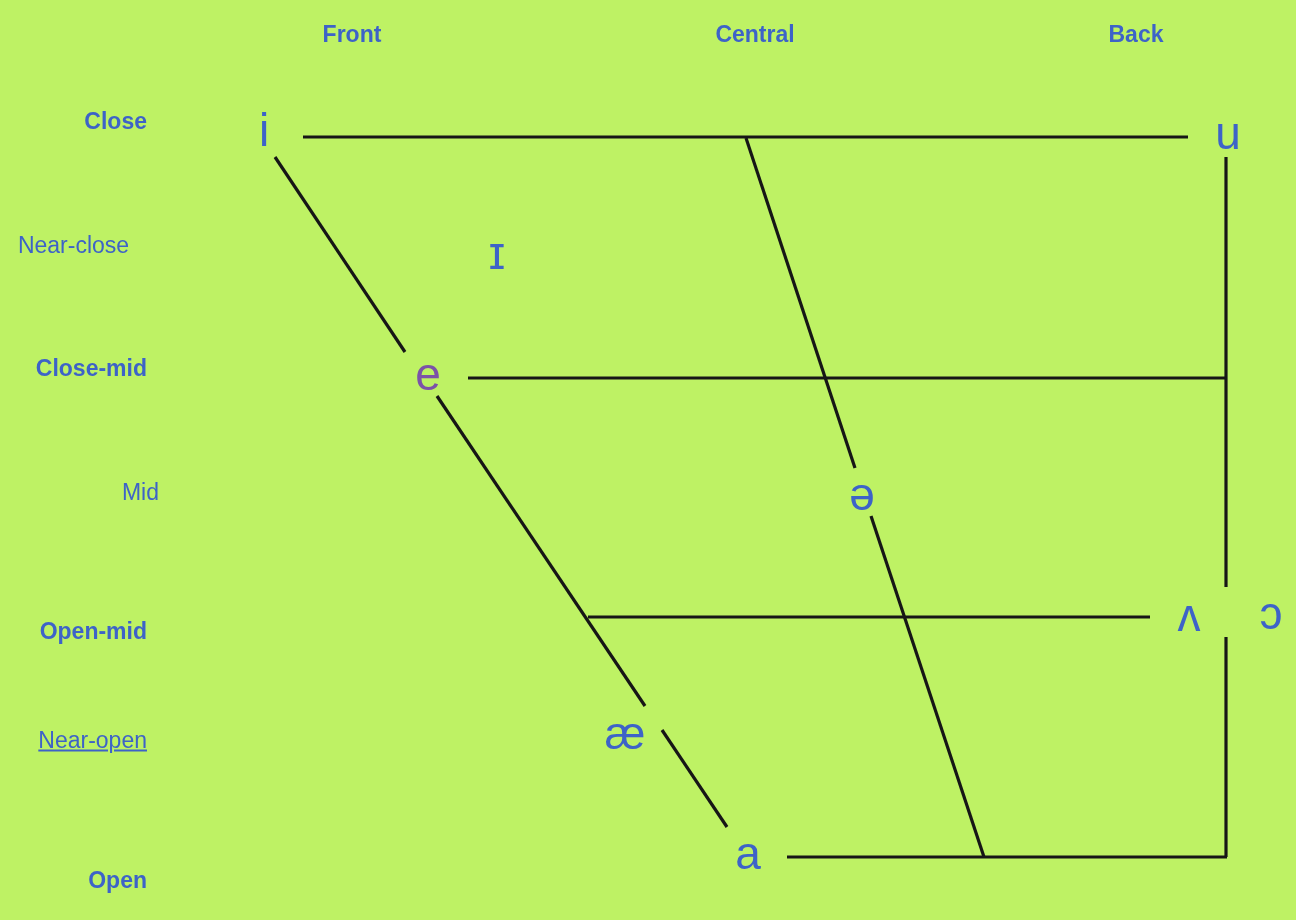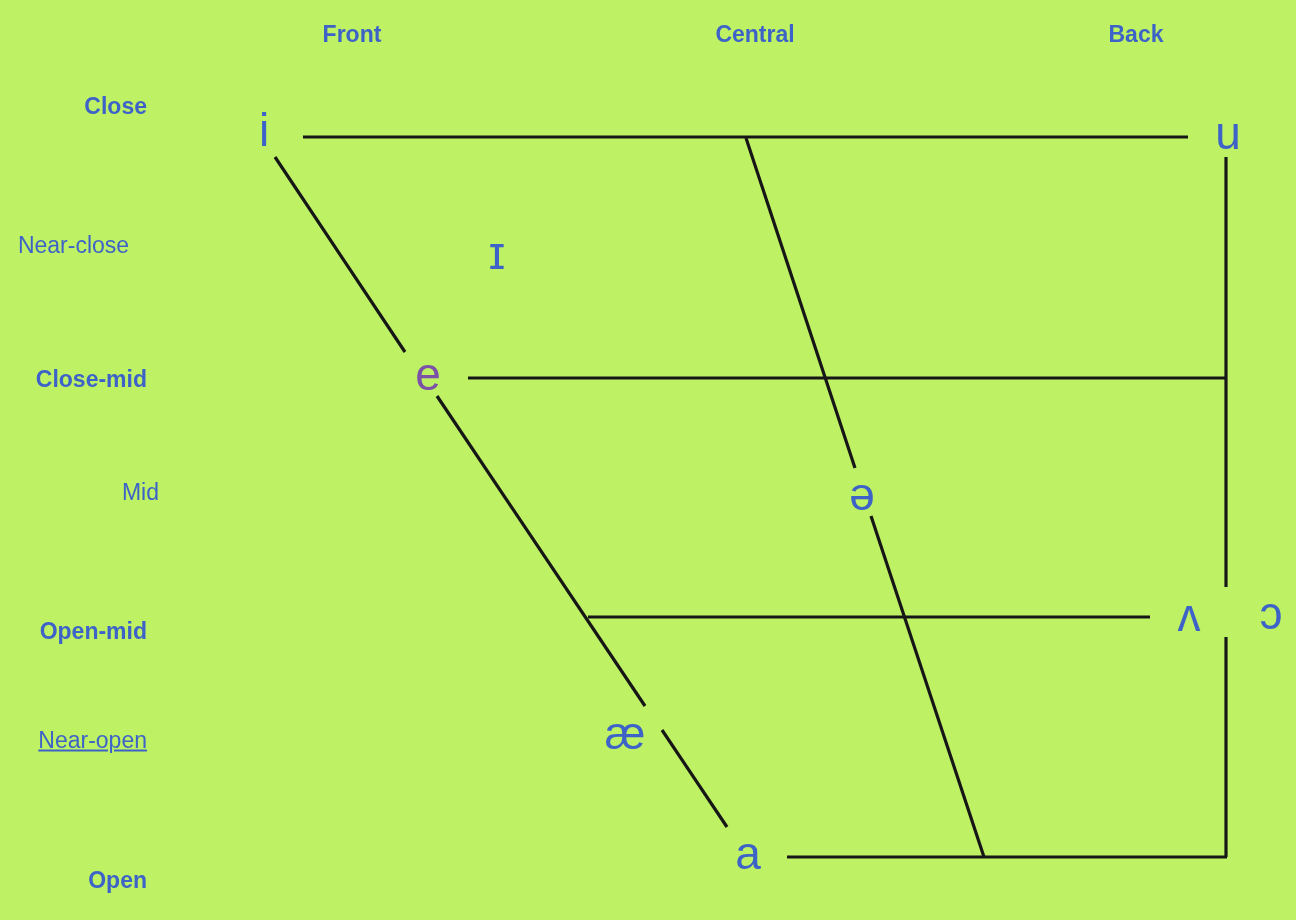--- a/index.html
+++ b/index.html
@@ -76,23 +76,23 @@
       <line x1="787" y1="857" x2="1227" y2="857" stroke="#161616" stroke-width="3.2" stroke-linecap="butt"></line>
       <line x1="1226" y1="157" x2="1226" y2="587" stroke="#161616" stroke-width="3.2" stroke-linecap="butt"></line>
       <line x1="1226" y1="637" x2="1226" y2="857" stroke="#161616" stroke-width="3.2" stroke-linecap="butt"></line>
     </svg>
   <div>
       <div class="col-header" style="left: 352px; top: 34px;">Front</div>
       <div class="col-header" style="left: 755px; top: 34px;">Central</div>
       <div class="col-header" style="left: 1112px; top: 34px; margin-left: 24px;">Back</div>
     </div>
   <div>
-      <div class="row-label bold" style="top: 106px;">Close</div>
+      <div class="row-label bold" style="top: 121px;">Close</div>
       <div class="row-label" style="top: 245px; text-align: center;">Near-close</div>
-      <div class="row-label bold" style="top: 379px;">Close-mid</div>
+      <div class="row-label bold" style="top: 368px;">Close-mid</div>
       <div class="row-label" style="top: 492px; margin-left: 12px;">Mid</div>
       <div class="row-label bold" style="top: 631px;">Open-mid</div>
       <div class="row-label" style="top: 740px; text-decoration: underline;">Near-open</div>
       <div class="row-label bold" style="top: 880px;">Open</div>
     </div>
   <div>
       <div class="vowel" style="left: 264px; top: 130px;">i</div>
       <div class="vowel" style="left: 1228px; top: 133px;">u</div>
       <div class="vowel" style="left: 497px; top: 253px;">ɪ</div>
       <div class="vowel selected" style="left: 428px; top: 374px;">e</div>

